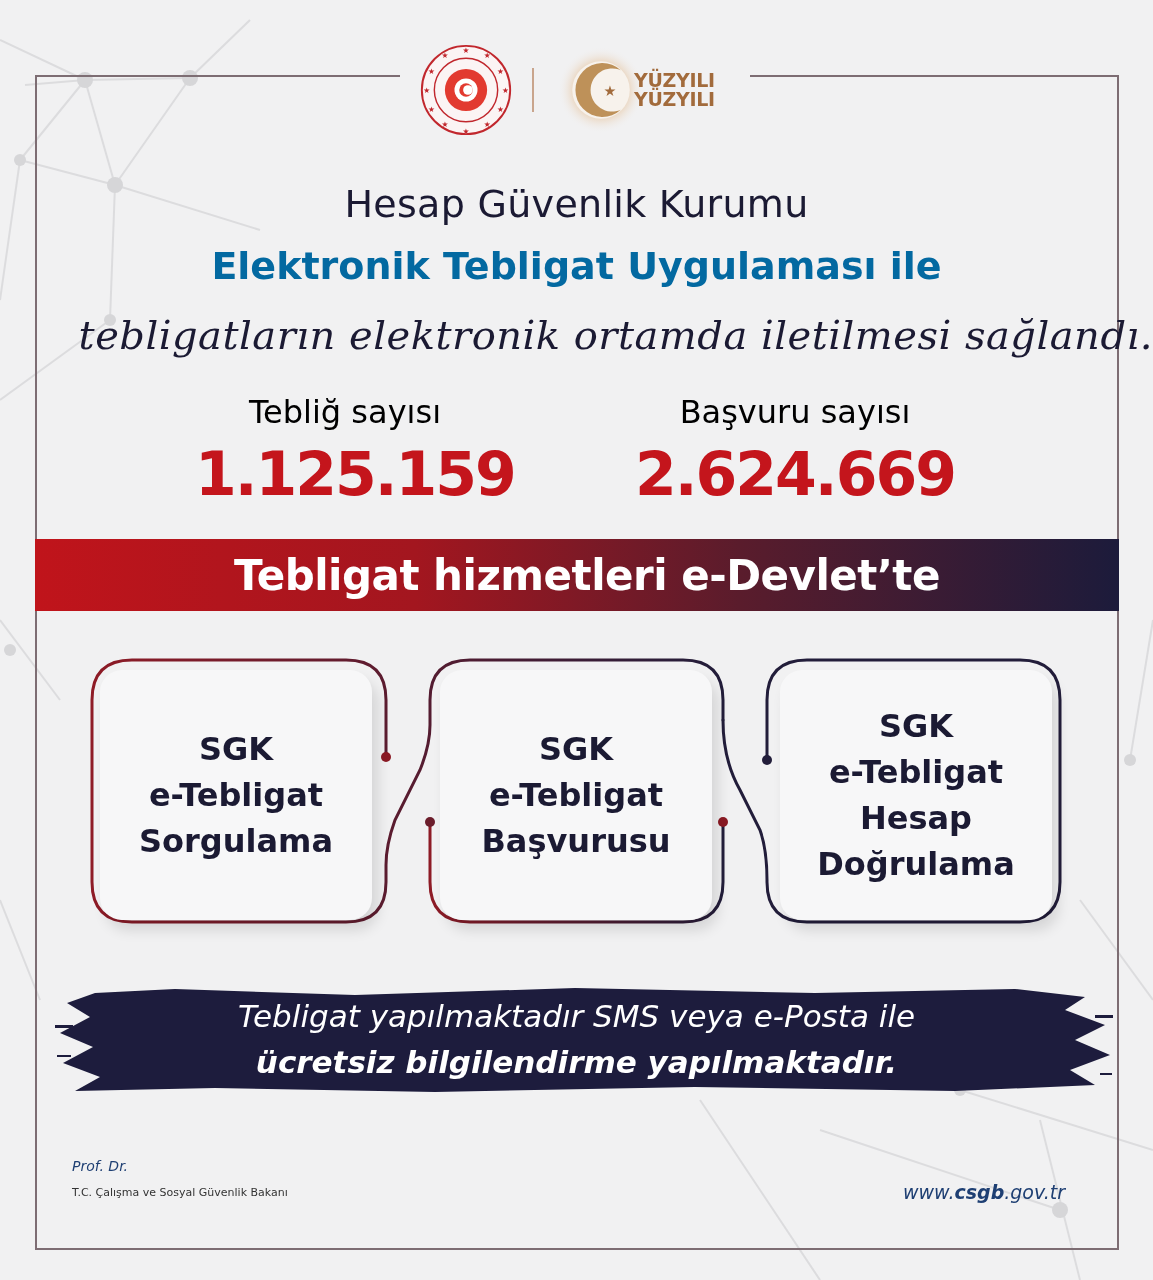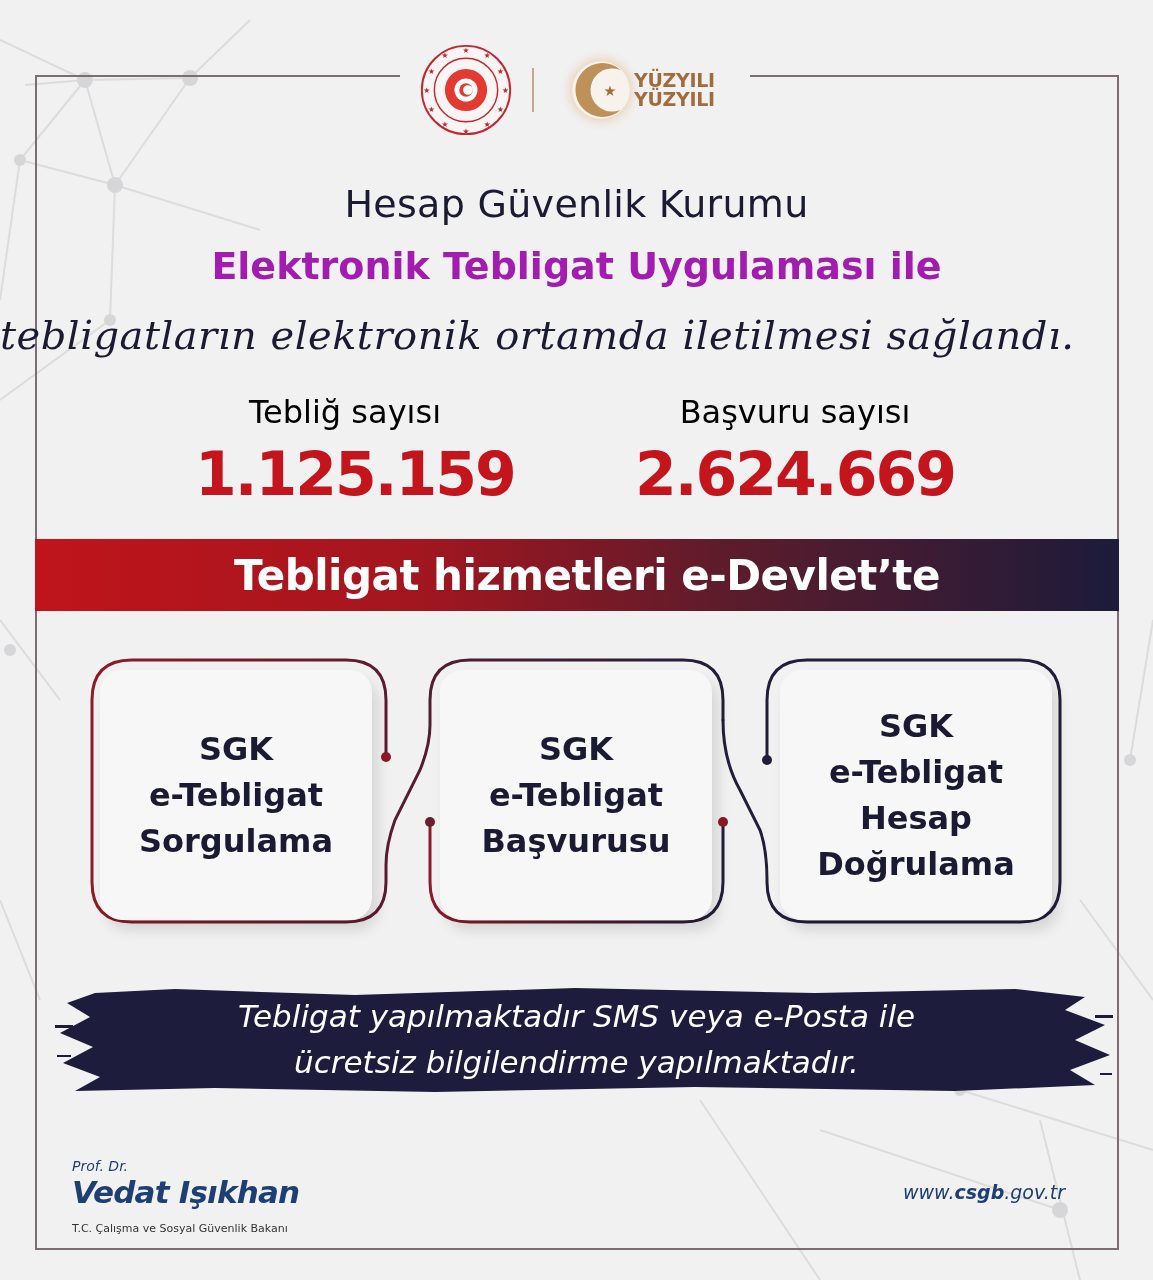--- a/index.html
+++ b/index.html
@@ -33,24 +33,24 @@
     }
 
     .title-1 {
       position: absolute; top: 182px; left: 0; width: 1153px; text-align: center;
       font-family: "DejaVu Sans", sans-serif; font-size: 38px; font-weight: normal;
       color: #1b1a33; z-index: 3; letter-spacing: 0.3px;
     }
     .title-2 {
       position: absolute; top: 244px; left: 0; width: 1153px; text-align: center;
       font-family: "DejaVu Sans", sans-serif; font-size: 38px; font-weight: bold;
-      color: #a21caf; z-index: 3;
+      color: #0369a1; z-index: 3;
     }
     .title-3 {
-      position: absolute; top: 312px; left: 0; width: 1153px; text-align: left;
+      position: absolute; top: 312px; left: 0; width: 1153px; text-align: right;
       font-family: "DejaVu Serif", serif; font-style: italic; font-size: 40px;
       color: #1b1a33; z-index: 3; letter-spacing: 0.5px;
     }
 
     .stat { position: absolute; z-index: 3; text-align: center; }
     .stat-label {
       font-family: "DejaVu Sans", sans-serif; font-size: 32px; color: #000000; display: block;
     }
     .stat-value {
       font-family: "DejaVu Sans", sans-serif; font-size: 60px; font-weight: bold;
@@ -82,21 +82,21 @@
     .card-2 { left: 440px; top: 670px; width: 272px; height: 250px; }
     .card-3 { left: 780px; top: 670px; width: 272px; height: 250px; }
     .card span { display: block; }
 
     .brush { position: absolute; left: 55px; top: 985px; width: 1060px; height: 110px; z-index: 3; }
     .brush-text {
       position: absolute; left: 0; top: 993px; width: 1153px; text-align: center; z-index: 4;
       color: #ffffff; font-family: "DejaVu Sans", sans-serif; font-style: italic; font-size: 31px;
       line-height: 46px;
     }
-    .brush-text .line-2 { font-weight: normal; }
+    .brush-text .line-2 { font-weight: bold; }
     .brush-text span { display: block; }
 
     .signature { position: absolute; left: 72px; top: 1158px; z-index: 3; }
     .sig-title { font-family: "DejaVu Sans", sans-serif; font-style: italic; font-size: 14px; color: #1e3f73; display: block; }
     .sig-name {
       font-family: "DejaVu Sans", sans-serif; font-style: italic; font-weight: bold; font-size: 31px;
       color: #1e3f73; display: block; line-height: 36px; letter-spacing: -0.8px;
     }
     .sig-role { font-family: "DejaVu Sans", sans-serif; font-size: 11px; color: #333; display: block; margin-top: 12px; }
 
@@ -262,18 +262,17 @@
       <rect x="1045" y="88" width="12" height="2"></rect>
   </g>
 </svg>
 <div class="brush-text">
   <span class="line-1">Tebligat yapılmaktadır SMS veya e-Posta ile</span>
   <span class="line-2">ücretsiz bilgilendirme yapılmaktadır.</span>
 </div>
 
 <div class="signature">
   <span class="sig-title">Prof. Dr.</span>
-  <span class="sig-name">Vedat Işıkhan</span>
   <span class="sig-role">T.C. Çalışma ve Sosyal Güvenlik Bakanı</span>
 </div>
 <div class="website">
   <span>www.</span><b>csgb</b><span>.gov.tr</span>
 </div>
 
 </body></html>

